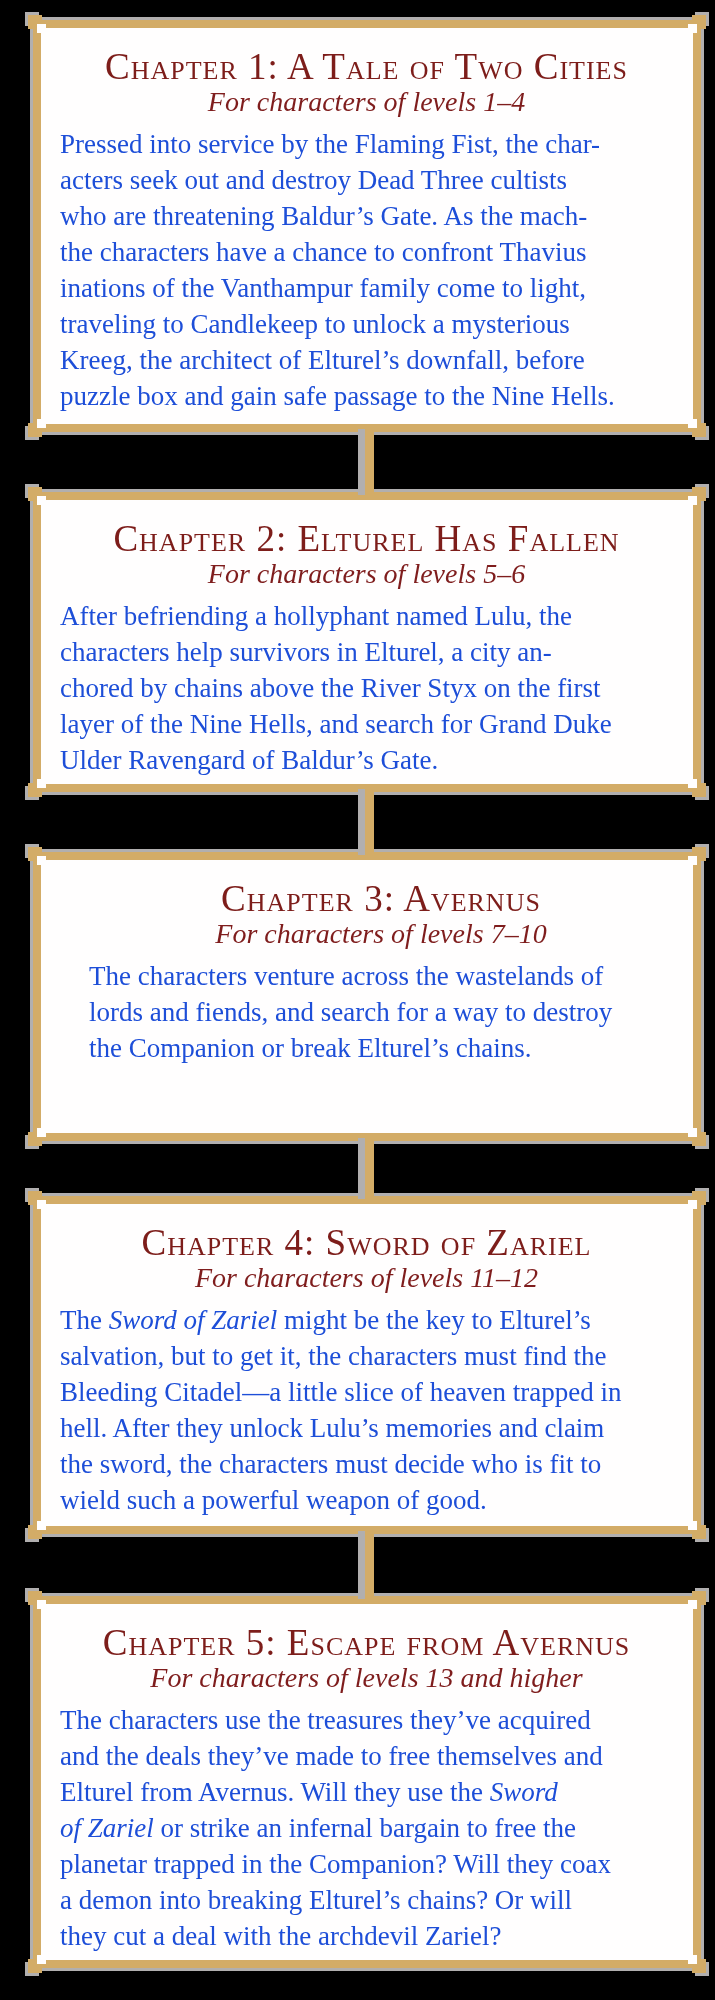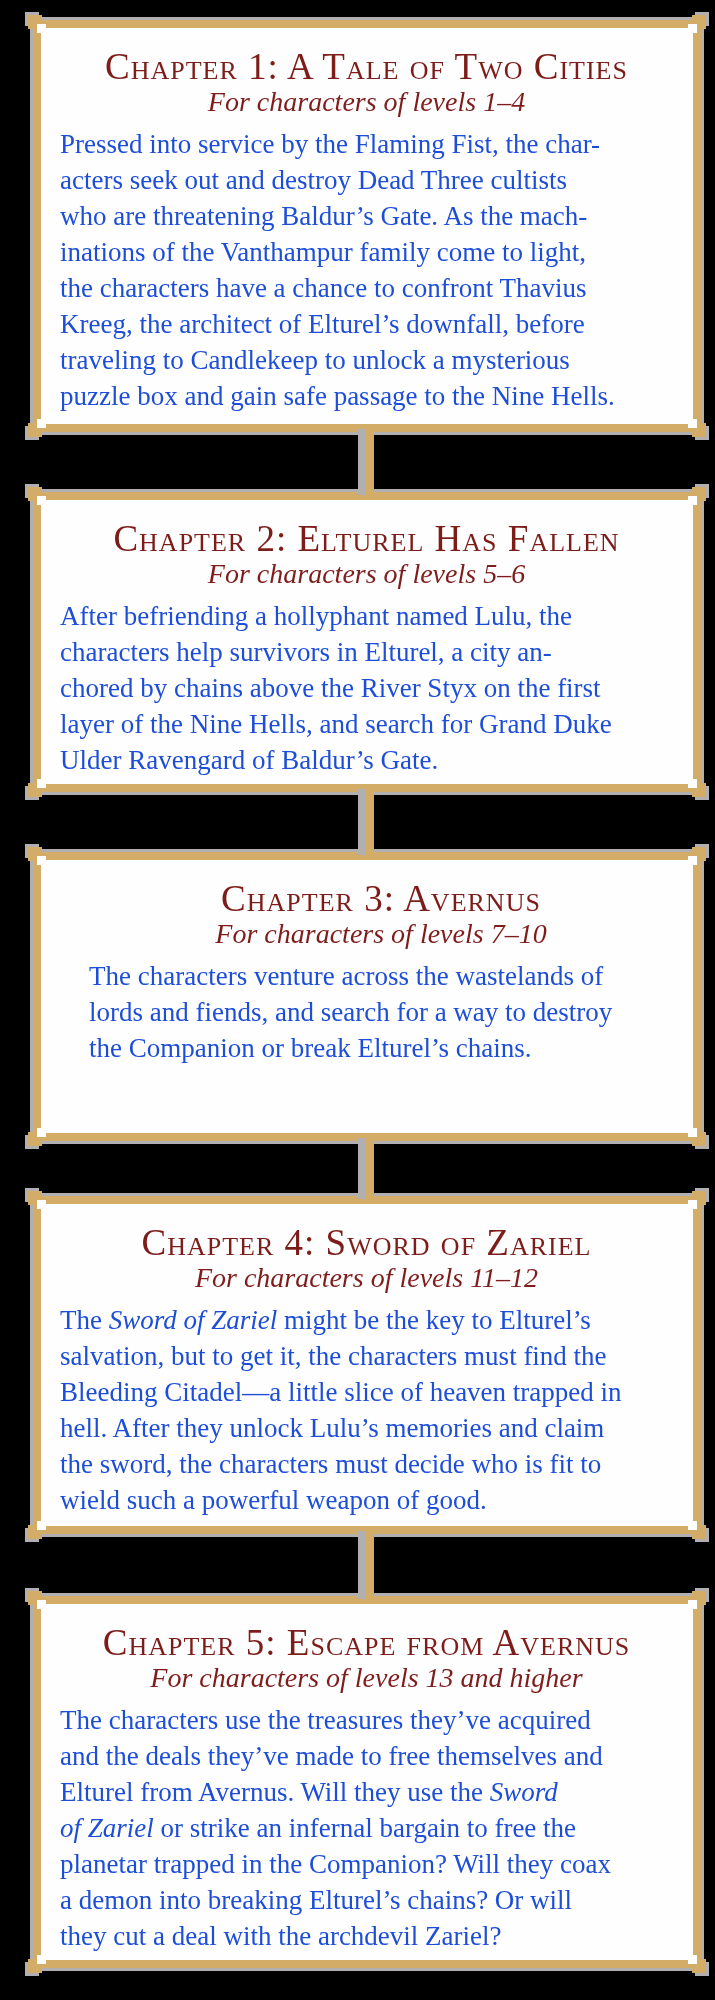--- a/index.html
+++ b/index.html
@@ -59,24 +59,24 @@
       <span class="notch n-tl"></span>
       <span class="notch n-tr"></span>
       <span class="notch n-bl"></span>
       <span class="notch n-br"></span>
       <h2 class="title">Chapter 1: A Tale of Two Cities</h2>
       <div class="subtitle">For characters of levels 1–4</div>
       <div class="summary">
         <div class="line"><span>Pressed into service by the Flaming Fist, the char-</span></div>
         <div class="line"><span>acters seek out and destroy Dead Three cultists</span></div>
         <div class="line"><span>who are threatening Baldur’s Gate. As the mach-</span></div>
+        <div class="line"><span>the characters have a chance to confront Thavius</span></div>
         <div class="line"><span>inations of the Vanthampur family come to light,</span></div>
-        <div class="line"><span>the characters have a chance to confront Thavius</span></div>
+        <div class="line"><span>traveling to Candlekeep to unlock a mysterious</span></div>
         <div class="line"><span>Kreeg, the architect of Elturel’s downfall, before</span></div>
-        <div class="line"><span>traveling to Candlekeep to unlock a mysterious</span></div>
         <div class="line"><span>puzzle box and gain safe passage to the Nine Hells.</span></div>
       </div>
     </section>
     <div class="gap" style="height: 60px;">
       <div class="bar">
         <span class="g"></span>
         <span class="t"></span>
       </div>
     </div>
     <section class="box" style="min-height: 300px;">

